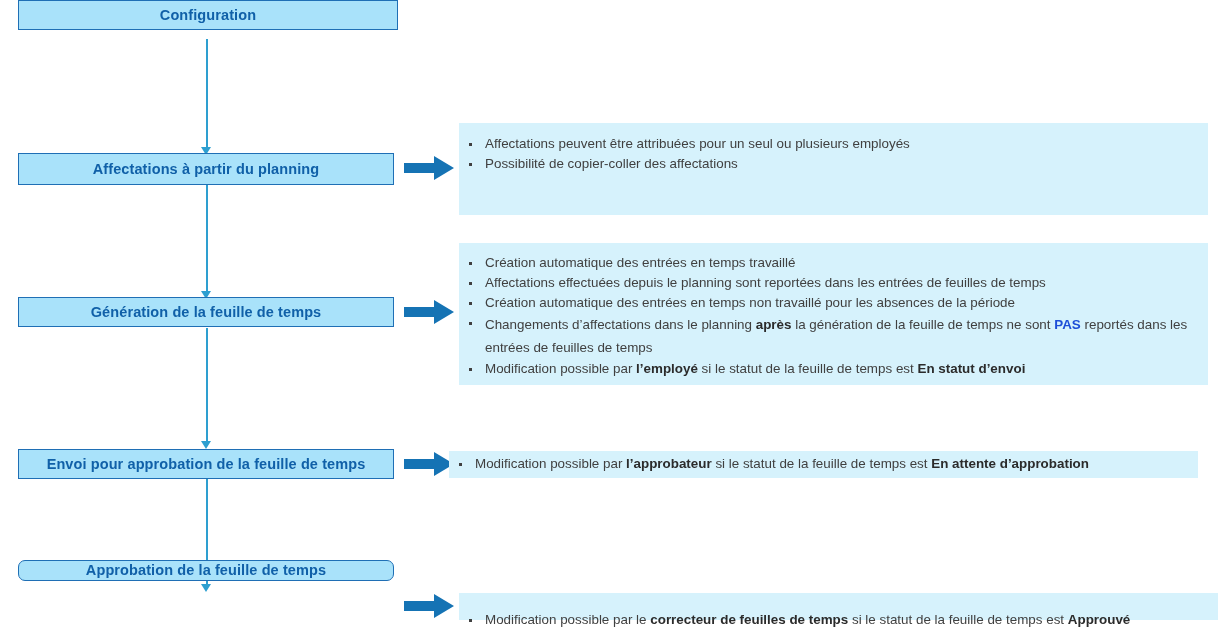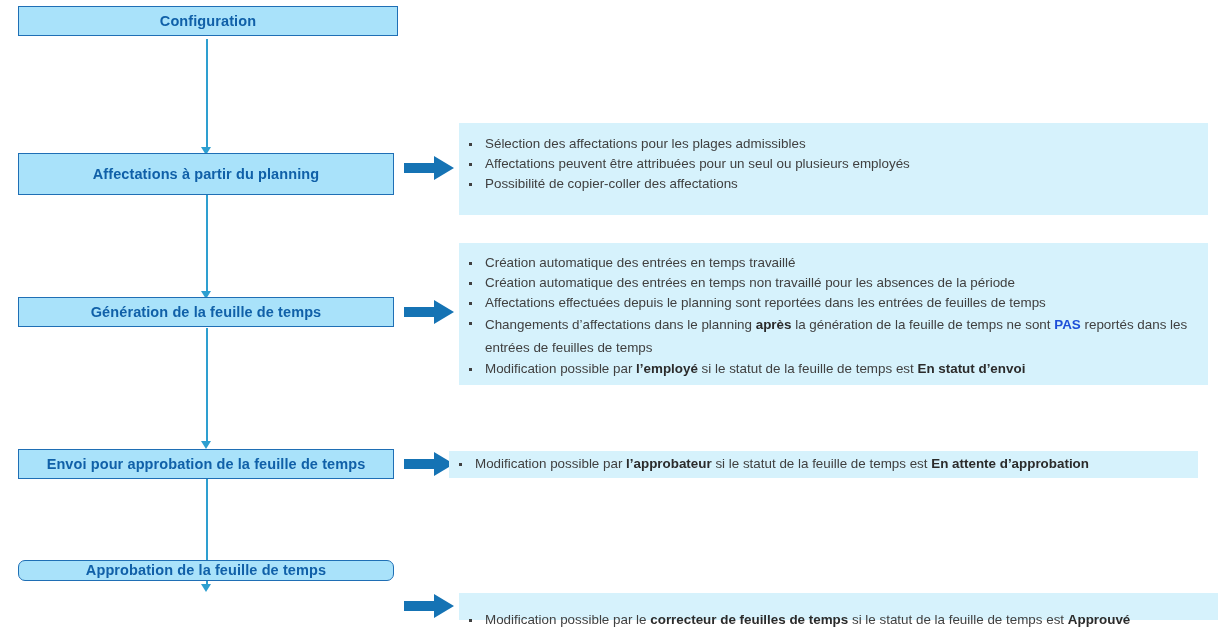--- a/index.html
+++ b/index.html
@@ -96,57 +96,56 @@
 
   <div class="conn-line" style="left:206px; top:183px; height:111px;"></div>
   <div class="conn-head" style="left:201px; top:291px;"></div>
 
   <div class="conn-line" style="left:206px; top:328px; height:115px;"></div>
   <div class="conn-head" style="left:201px; top:441px;"></div>
 
   <div class="conn-line" style="left:206px; top:478px; height:109px;"></div>
   <div class="conn-head" style="left:201px; top:584px;"></div>
 
-  <div class="proc-box" style="left:18px; top:6px; width:380px; height:30px;">
+  <div class="proc-box" style="left:18px; top:0; width:380px; height:30px;">
     <span class="proc-label">Configuration</span>
   </div>
 
-  <div class="proc-box" style="left:18px; top:153px; width:376px; height:42px;">
+  <div class="proc-box" style="left:18px; top:153px; width:376px; height:32px;">
     <span class="proc-label">Affectations à partir du planning</span>
   </div>
 
   <div class="block-arrow" style="left:404px; top:153px; width:50px; height:30px;">
     <svg width="50" height="30" viewBox="0 0 50 30">
       <polygon points="0,10 30,10 30,3 50,15 30,27 30,20 0,20" fill="#1573b4"></polygon>
     </svg>
   </div>
 
   <div class="panel" style="left:459px; top:123px; width:749px; height:92px; padding-top:11px;">
     <ul>
-      <li><span>Sélection des affectations pour les plages admissibles</span></li>
       <li><span>Affectations peuvent être attribuées pour un seul ou plusieurs employés</span></li>
       <li><span>Possibilité de copier-coller des affectations</span></li>
     </ul>
   </div>
 
   <div class="proc-box" style="left:18px; top:297px; width:376px; height:30px;">
     <span class="proc-label">Génération de la feuille de temps</span>
   </div>
 
   <div class="block-arrow" style="left:404px; top:297px; width:50px; height:30px;">
     <svg width="50" height="30" viewBox="0 0 50 30">
       <polygon points="0,10 30,10 30,3 50,15 30,27 30,20 0,20" fill="#1573b4"></polygon>
     </svg>
   </div>
 
   <div class="panel" style="left:459px; top:243px; width:749px; height:142px; padding-top:10px;">
     <ul>
       <li><span>Création automatique des entrées en temps travaillé</span></li>
+      <li><span>Affectations effectuées depuis le planning sont reportées dans les entrées de feuilles de temps</span></li>
       <li><span>Création automatique des entrées en temps non travaillé pour les absences de la période</span></li>
-      <li><span>Affectations effectuées depuis le planning sont reportées dans les entrées de feuilles de temps</span></li>
       <li style="line-height:1.72;"><span>Changements d’affectations dans le planning </span><b>après</b><span> la génération de la feuille de temps ne sont </span><span class="neg">PAS</span><span> reportés dans les entrées de feuilles de temps</span></li>
       <li><span>Modification possible par </span><b>l’employé</b><span> si le statut de la feuille de temps est </span><b>En statut d’envoi</b></li>
     </ul>
   </div>
 
   <div class="proc-box" style="left:18px; top:449px; width:376px; height:30px;">
     <span class="proc-label">Envoi pour approbation de la feuille de temps</span>
   </div>
 
   <div class="block-arrow" style="left:404px; top:449px; width:50px; height:30px;">

